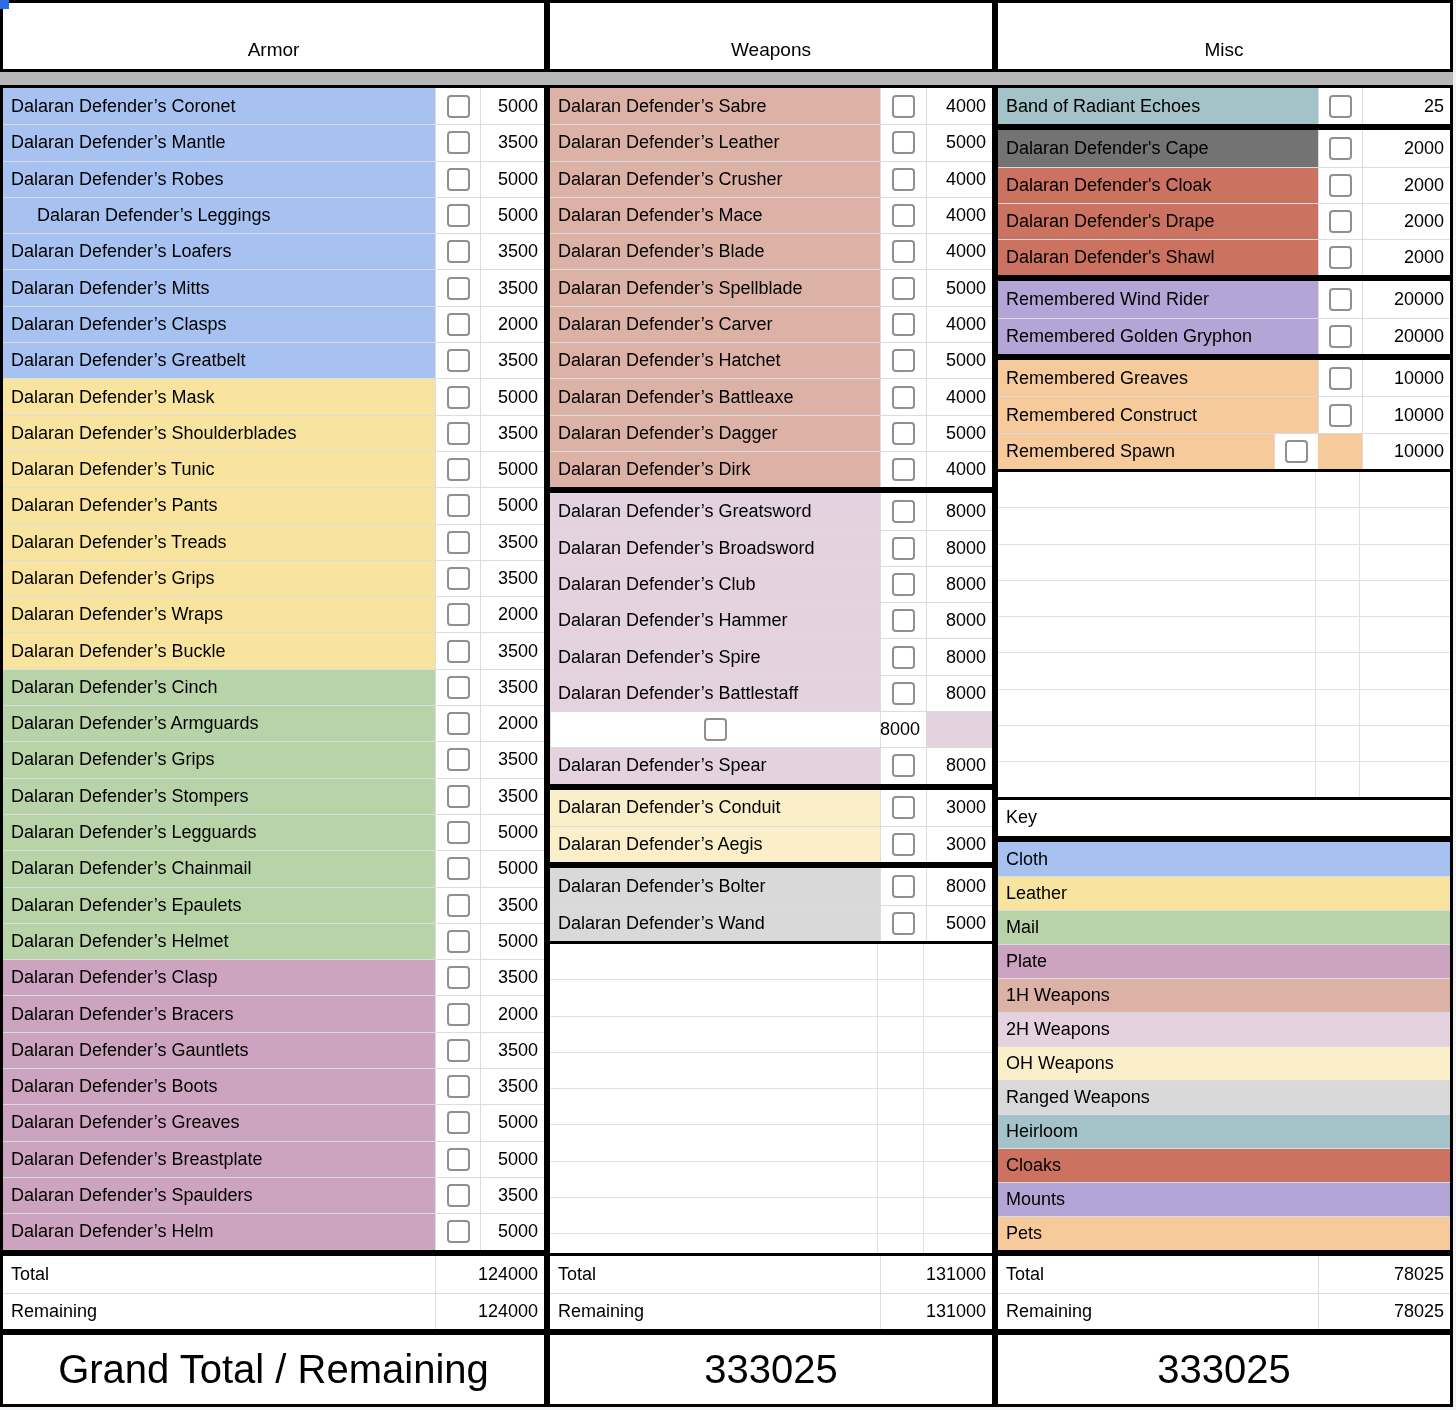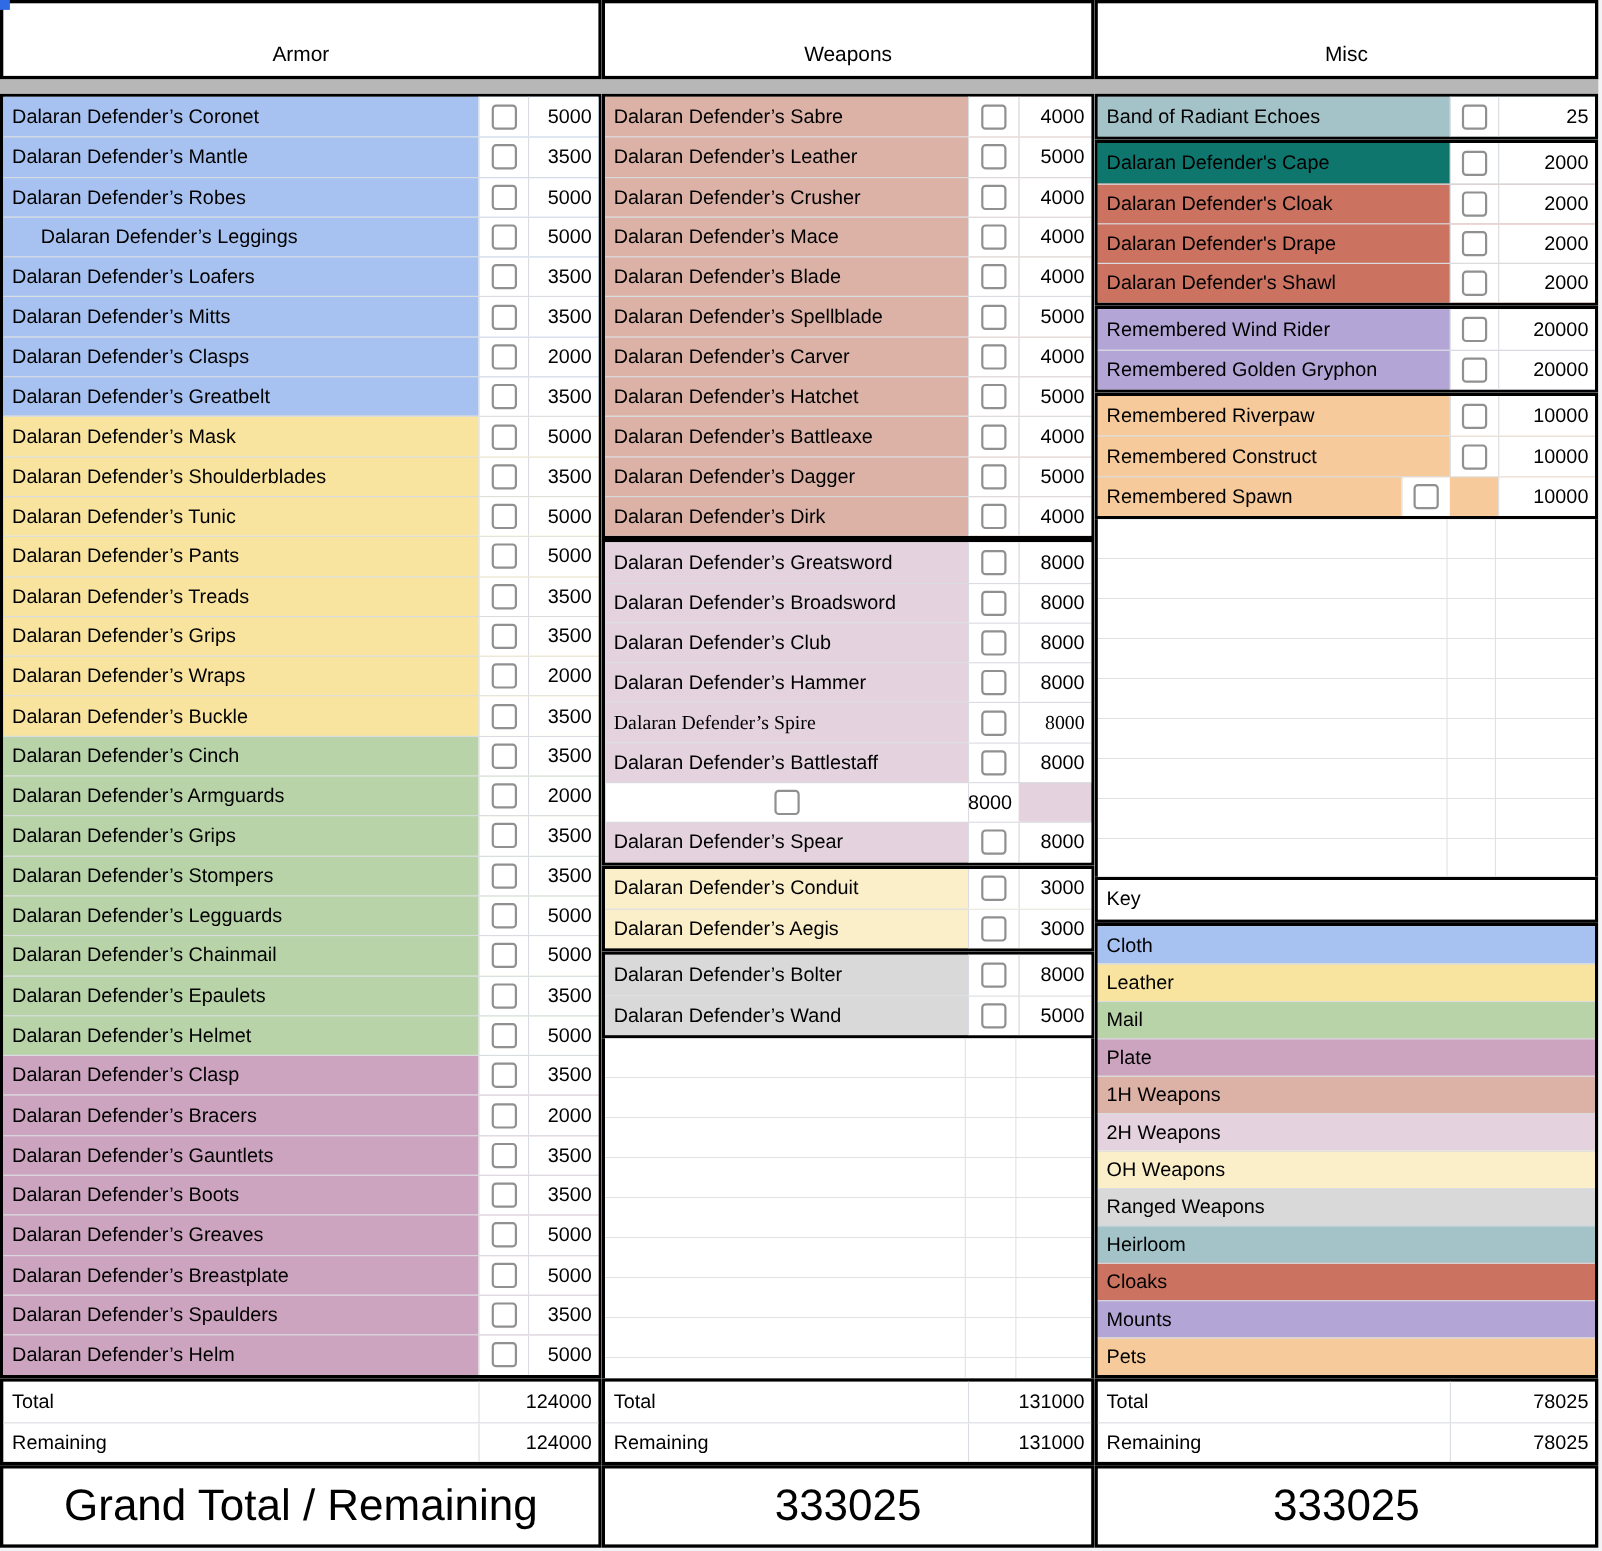--- a/index.html
+++ b/index.html
@@ -410,21 +410,21 @@
             </div>
             <div class="val">8000</div>
           </div>
           <div class="row" style="background: rgb(228, 210, 222);">
             <div class="nm">Dalaran Defender’s Hammer</div>
             <div class="cb">
               <div class="box"></div>
             </div>
             <div class="val">8000</div>
           </div>
-          <div class="row" style="background: rgb(228, 210, 222); font-family: Liberation Serif, serif;">
+          <div class="row" style="background: rgb(228, 210, 222);">
             <div class="nm">Dalaran Defender’s Spire</div>
             <div class="cb">
               <div class="box"></div>
             </div>
             <div class="val">8000</div>
           </div>
           <div class="row" style="background: rgb(228, 210, 222);">
             <div class="nm">Dalaran Defender’s Battlestaff</div>
             <div class="cb">
               <div class="box"></div>
@@ -500,21 +500,21 @@
         <div class="gbox">
           <div class="row" style="background: rgb(163, 195, 200);">
             <div class="nm">Band of Radiant Echoes</div>
             <div class="cb">
               <div class="box"></div>
             </div>
             <div class="val">25</div>
           </div>
         </div>
         <div class="gbox">
-          <div class="row" style="background: #0f766e;">
+          <div class="row" style="background: #737373;">
             <div class="nm">Dalaran Defender's Cape</div>
             <div class="cb">
               <div class="box"></div>
             </div>
             <div class="val">2000</div>
           </div>
           <div class="row" style="background: rgb(203, 114, 96);">
             <div class="nm">Dalaran Defender's Cloak</div>
             <div class="cb">
               <div class="box"></div>
@@ -547,21 +547,21 @@
           <div class="row" style="background: rgb(179, 166, 214);">
             <div class="nm">Remembered Golden Gryphon</div>
             <div class="cb">
               <div class="box"></div>
             </div>
             <div class="val">20000</div>
           </div>
         </div>
         <div class="gbox">
           <div class="row" style="background: rgb(246, 202, 154);">
-            <div class="nm">Remembered Riverpaw</div>
+            <div class="nm">Remembered Greaves</div>
             <div class="cb">
               <div class="box"></div>
             </div>
             <div class="val">10000</div>
           </div>
           <div class="row" style="background: rgb(246, 202, 154);">
             <div class="nm">Remembered Construct</div>
             <div class="cb">
               <div class="box"></div>
             </div>

